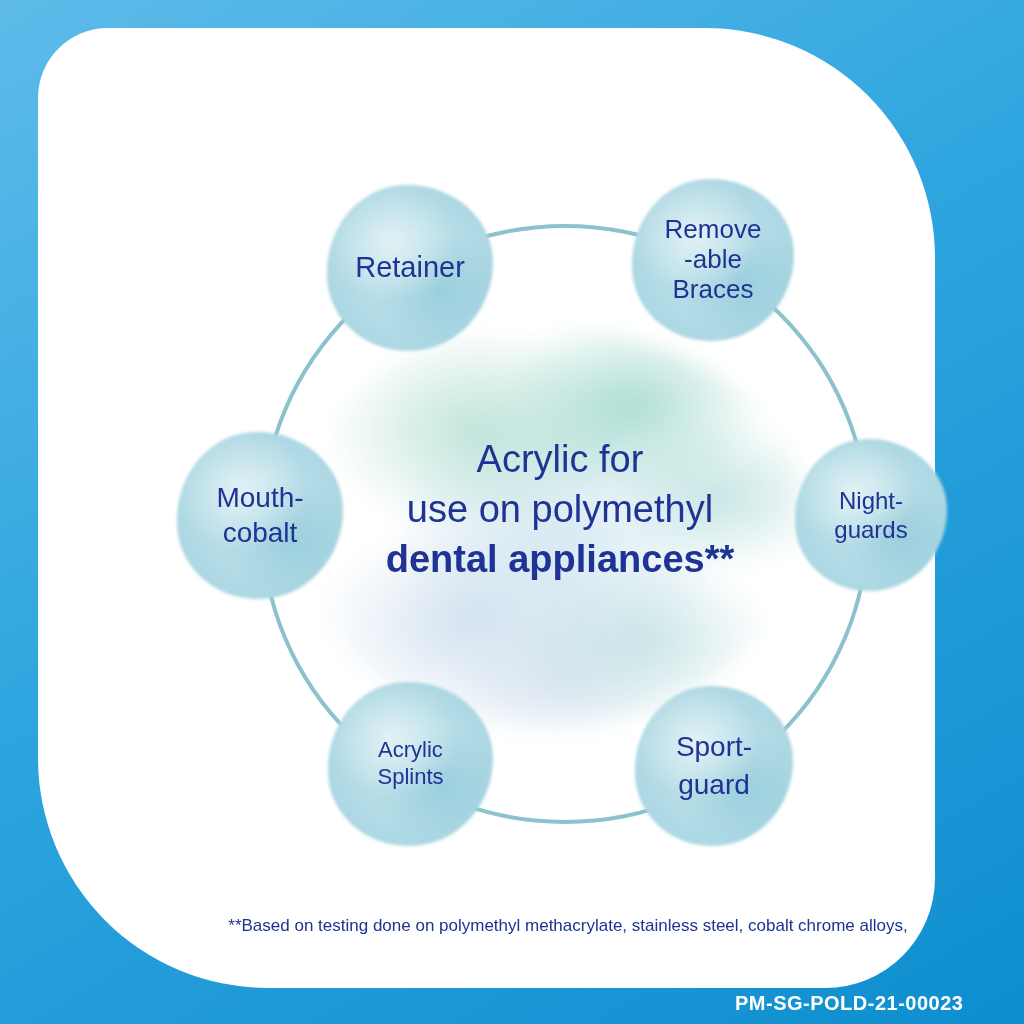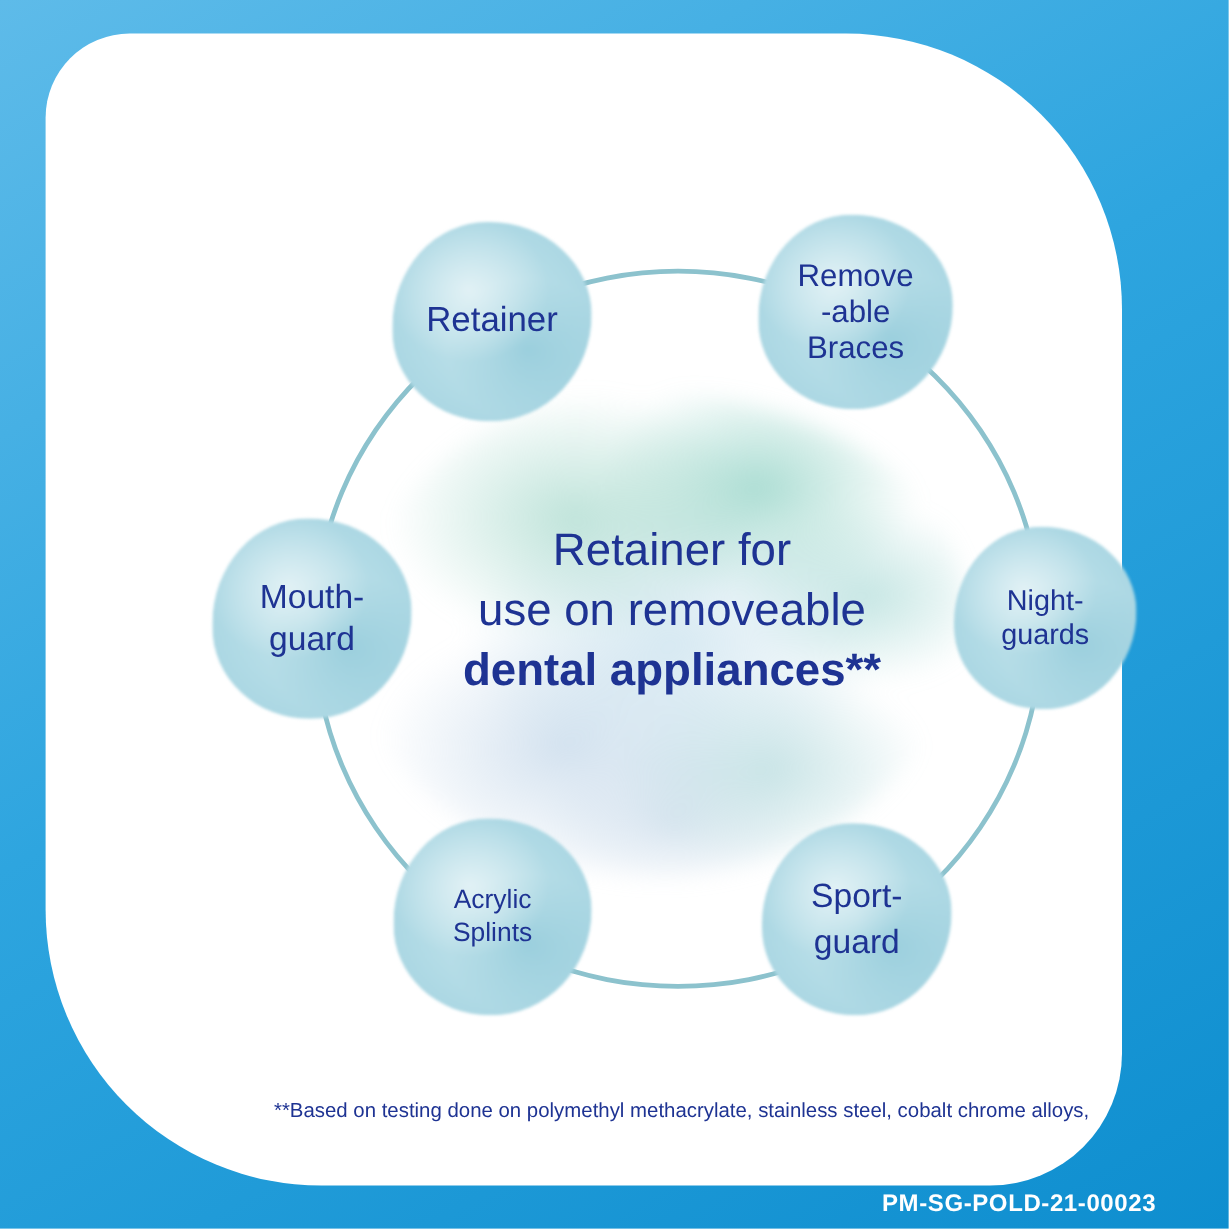--- a/index.html
+++ b/index.html
@@ -82,41 +82,41 @@
 
 <div class="frame">
 
   <div class="card">
 
     <div class="ring"></div>
 
     <div class="splash"></div>
 
     <div class="center-text">
-      <div>Retainer for</div>
-      <div>use on removeable</div>
+      <div>Acrylic for</div>
+      <div>use on polymethyl</div>
       <div class="bold-line">dental appliances**</div>
     </div>
 
     <div class="node node-retainer">
       <div class="node-bg"></div>
       <div class="node-label">Retainer</div>
     </div>
 
     <div class="node node-braces">
       <div class="node-bg"></div>
       <div class="node-label">Remove
 -able
 Braces</div>
     </div>
 
     <div class="node node-mouthguard">
       <div class="node-bg"></div>
       <div class="node-label">Mouth-
-guard</div>
+cobalt</div>
     </div>
 
     <div class="node node-nightguards">
       <div class="node-bg"></div>
       <div class="node-label">Night-
 guards</div>
     </div>
 
     <div class="node node-acrylic">
       <div class="node-bg"></div>

